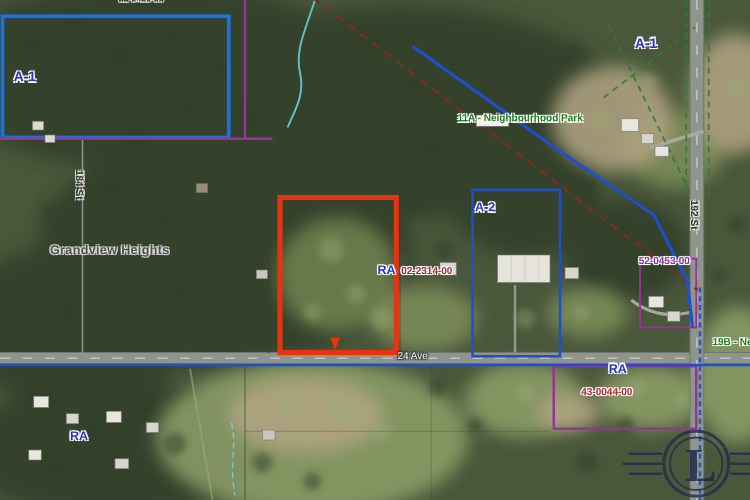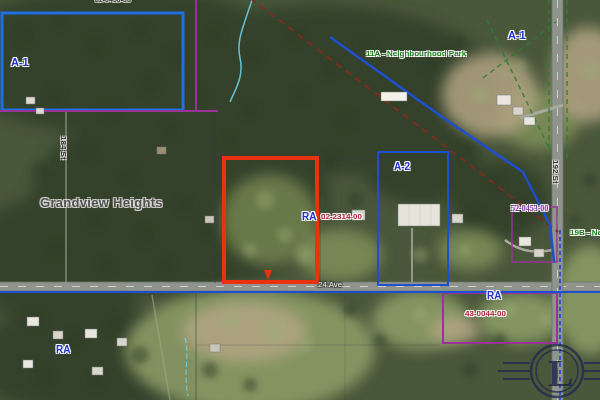--- a/index.html
+++ b/index.html
@@ -10,24 +10,24 @@
   #map-frame svg{position:absolute;left:0;top:0;}
   .lbl{position:absolute;font-weight:bold;line-height:1;white-space:nowrap;pointer-events:none;}
   .halo-w{text-shadow:-1px -1px 0 rgba(255,255,255,.95),1px -1px 0 rgba(255,255,255,.95),
           -1px 1px 0 rgba(255,255,255,.95),1px 1px 0 rgba(255,255,255,.95),0 0 2px #fff;}
   .halo-l{text-shadow:-1px -1px 0 rgba(230,230,225,.8),1px -1px 0 rgba(230,230,225,.8),
           -1px 1px 0 rgba(230,230,225,.8),1px 1px 0 rgba(230,230,225,.8);}
   .halo-d{text-shadow:-1px -1px 1px rgba(40,45,40,.9),1px -1px 1px rgba(40,45,40,.9),
           -1px 1px 1px rgba(40,45,40,.9),1px 1px 1px rgba(40,45,40,.9);}
   .zone{color:#2433cc;font-size:11px;text-align:right;}
   .zone-sm{color:#2433cc;font-size:10px;}
-  .park{color:#1e7d1e;font-size:8px;}
+  .park{color:#1e7d1e;font-size:8px;margin-top:41px;}
   .pid-red{color:#b02233;font-size:8px;}
-  .pid-purple{color:#8833aa;font-size:8px;font-family:Liberation Serif, serif;}
-  .place{color:#4f4f4f;font-size:13px;letter-spacing:.3px;}
+  .pid-purple{color:#8833aa;font-size:8px;}
+  .place{color:#4f4f4f;font-size:10px;letter-spacing:.3px;}
   .roadlbl{color:#f2f2ee;font-size:8px;font-weight:normal;}
   .vroad{writing-mode:vertical-rl;color:#30342e;font-size:8px;}
   .tinyid{color:#3a3f38;font-size:7px;}
   .seal-letter{
     position:absolute;left:548px;top:351px;font-family:"Liberation Serif",serif;
     font-size:38px;font-weight:bold;color:#1c2446;opacity:.8;
   }
 </style>
 </head>
 <body>
@@ -254,21 +254,21 @@
         <line x1="584" y1="371" x2="616" y2="371"></line>
         <line x1="584" y1="379" x2="611" y2="379"></line>
       </g>
     </g>
   </svg>
 
   <div class="lbl zone halo-w" style="left:11px;top:57px">A-1</div>
   <div class="lbl tinyid halo-l" style="left:95px;top:-4px">02-0450-00</div>
   <div class="lbl zone halo-w" style="left:508px;top:30px">A-1</div>
   <div class="lbl park halo-w" style="left:366px;top:50px">11A - Neighbourhood Park</div>
-  <div class="lbl zone-sm halo-w" style="left:394px;top:162px">A-2</div>
+  <div class="lbl zone-sm halo-w" style="left:380px;top:162px">A-2</div>
   <div class="lbl place halo-l" style="left:40px;top:196px">Grandview Heights</div>
   <div class="lbl zone-sm halo-w" style="left:302px;top:212px">RA</div>
   <div class="lbl pid-red halo-w" style="left:321px;top:213px">02-2314-00</div>
   <div class="lbl pid-purple halo-w" style="left:511px;top:205px">52-0453-00</div>
   <div class="lbl park halo-w" style="left:570px;top:229px">19B - Neighbourhood</div>
   <div class="lbl roadlbl halo-d" style="left:318px;top:281px">24 Ave</div>
   <div class="lbl zone-sm halo-w" style="left:487px;top:291px">RA</div>
   <div class="lbl pid-red halo-w" style="left:465px;top:310px">43-0044-00</div>
   <div class="lbl zone-sm halo-w" style="left:56px;top:345px">RA</div>
   <div class="lbl vroad halo-l" style="left:551px;top:160px">192 St</div>

